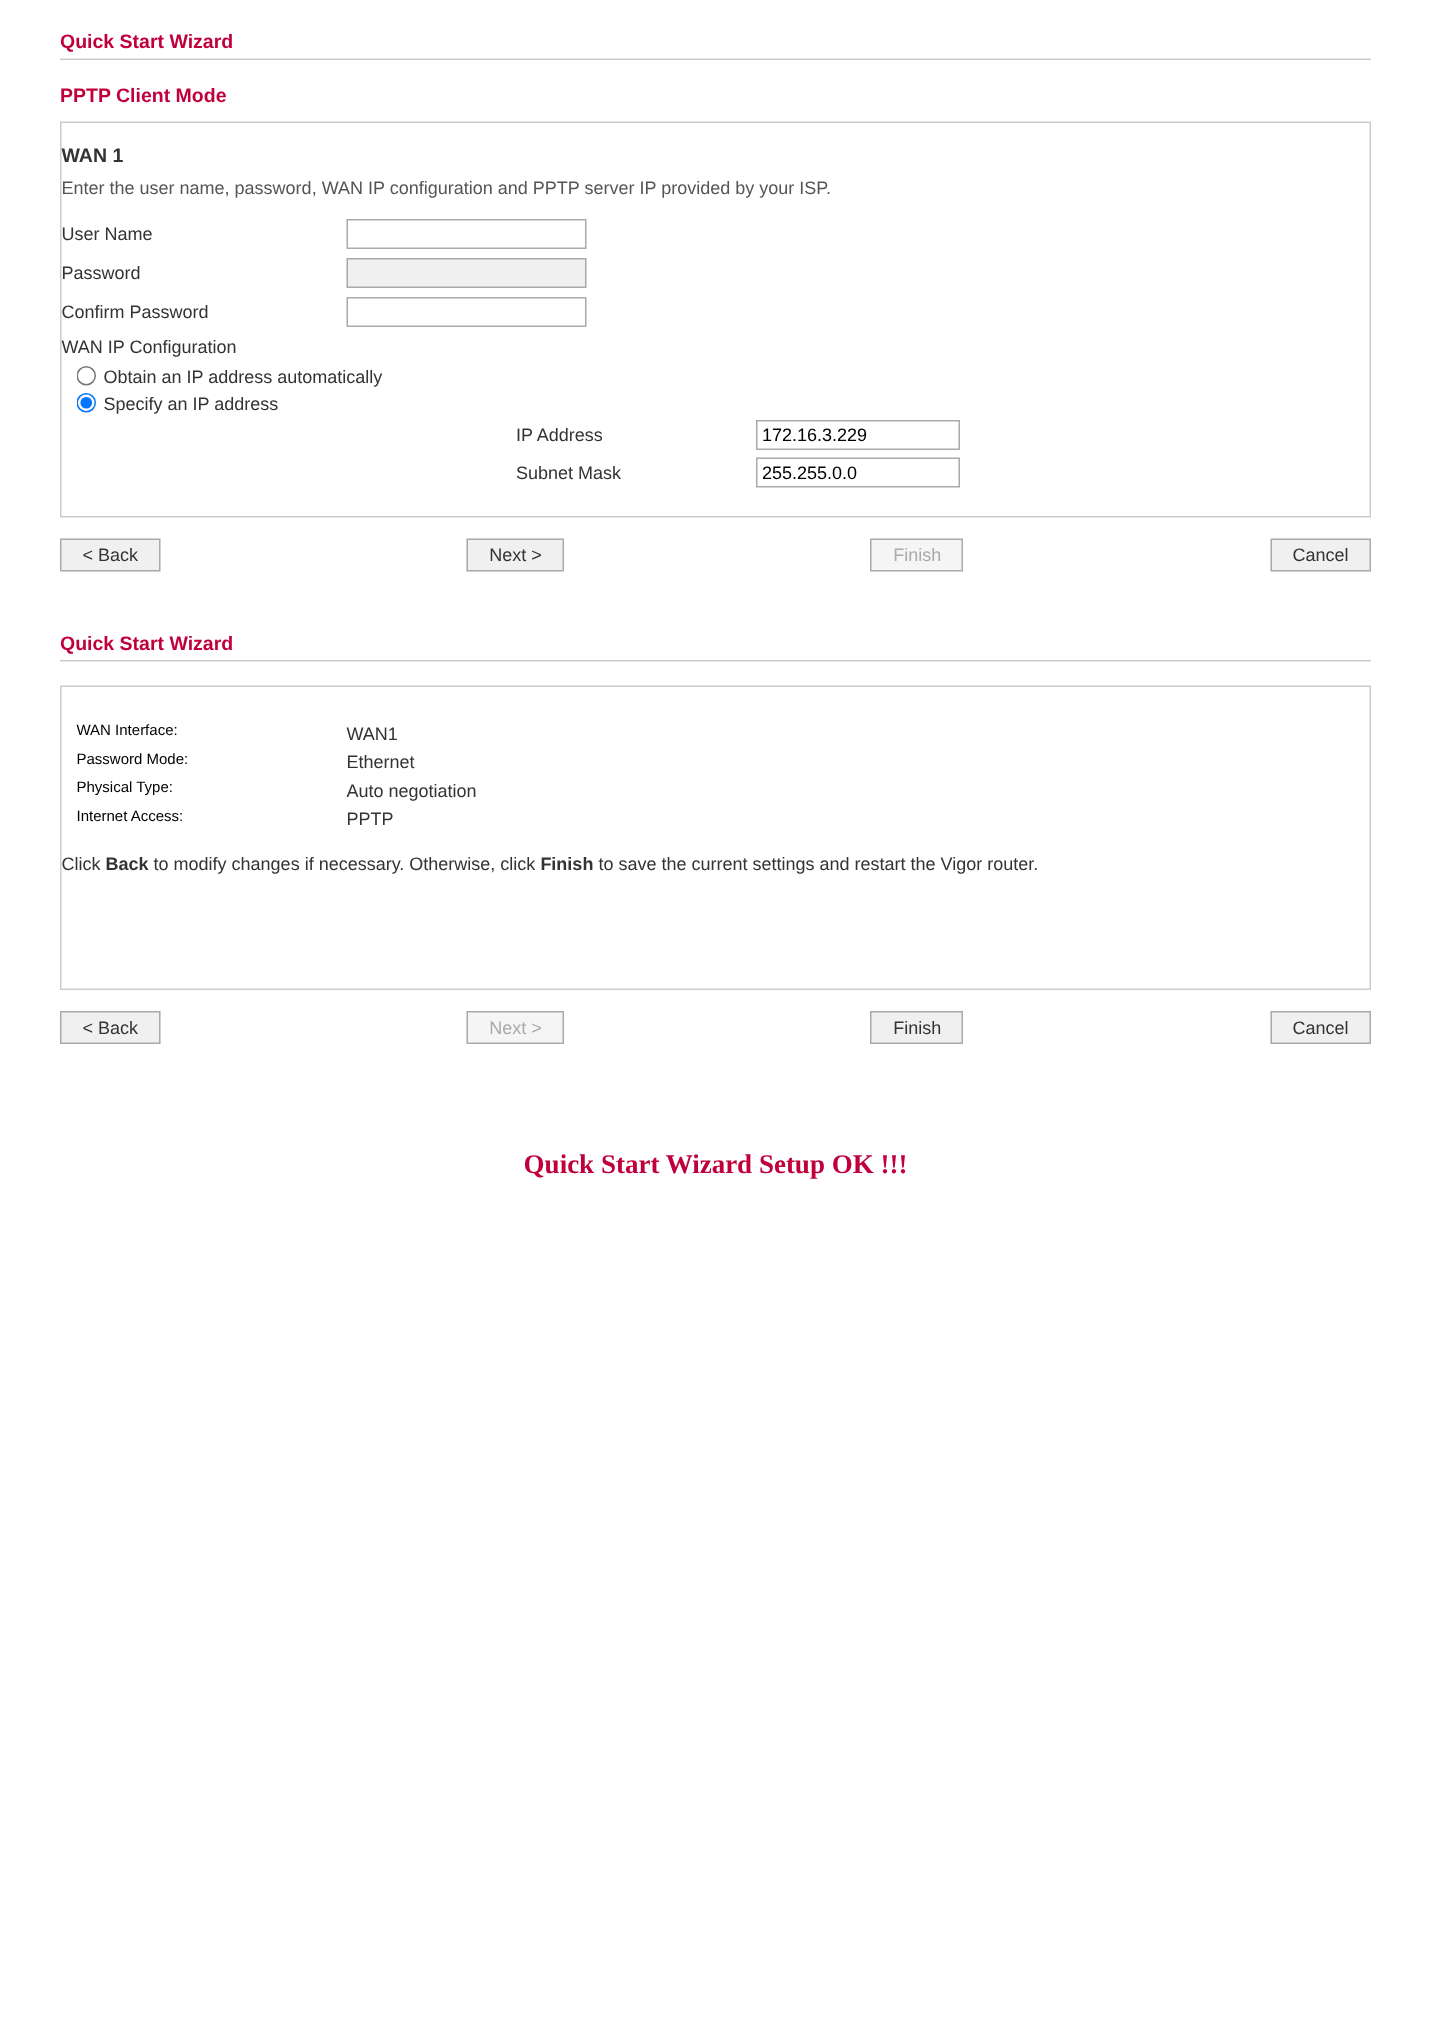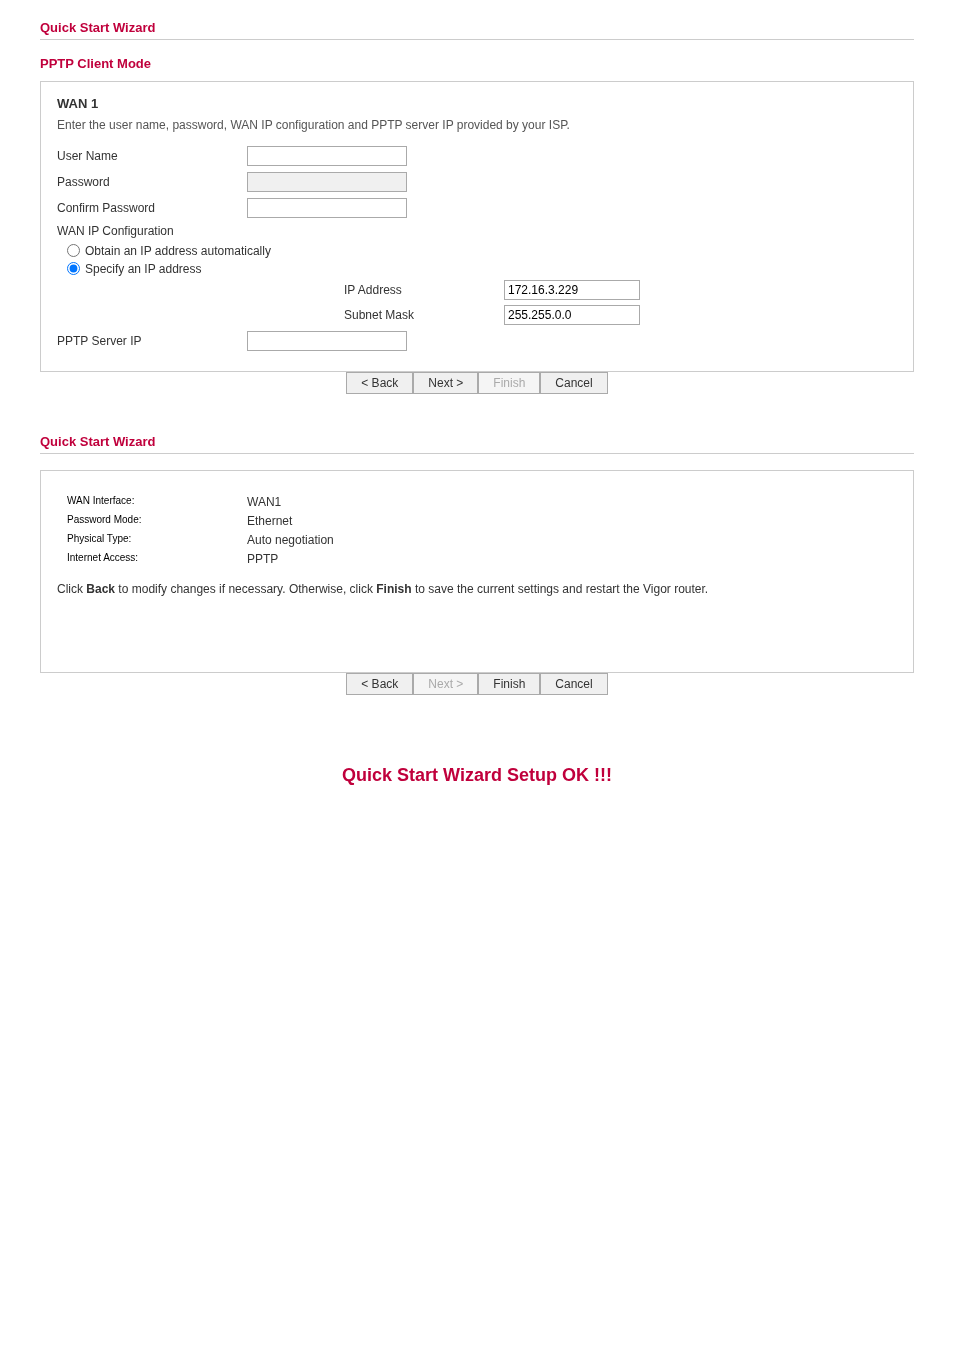--- a/index.html
+++ b/index.html
@@ -23,21 +23,21 @@
     }
 
     .section-divider {
       border: none;
       border-top: 1px solid #ccc;
       margin-bottom: 16px;
     }
 
     .panel {
       border: 1px solid #ccc;
-      padding: 14px 16px;
+      padding: 14px 0;
       background: #fff;
     }
 
     .panel-header {
       font-size: 13px;
       font-weight: bold;
       color: #333;
       margin-bottom: 6px;
     }
 
@@ -115,22 +115,23 @@
       width: 136px;
       height: 20px;
       border: 1px solid #aaa;
       font-size: 12px;
       padding: 0 3px;
       background: #fff;
     }
 
     .button-row {
       display: flex;
-      justify-content: center;
+      justify-content: space-between;
       gap: 0;
+      margin-top: 14px;
     }
 
     .btn {
       padding: 3px 14px;
       font-size: 12px;
       border: 1px solid #aaa;
       background: #f0f0f0;
       cursor: pointer;
       color: #333;
     }
@@ -182,20 +183,21 @@
     }
 
     
     .setup-ok {
       text-align: center;
       color: #c0003c;
       font-size: 18px;
       font-weight: bold;
       margin-top: 40px;
       padding: 30px 0;
+      font-family: Liberation Serif, serif;
     }
   </style>
 </head>
 <body>
 
 <div class="section">
   <div class="section-title">Quick Start Wizard</div>
   <hr class="section-divider">
 
   <div style="color:#c0003c; font-weight:bold; font-size:13px; margin-bottom:10px;">PPTP Client Mode</div>
@@ -234,24 +236,20 @@
     <div class="indent-row">
       <div class="indent-label">IP Address</div>
       <input type="text" class="indent-input" value="172.16.3.229" style="">
     </div>
 
     <div class="indent-row">
       <div class="indent-label">Subnet Mask</div>
       <input type="text" class="indent-input" value="255.255.0.0" style="">
     </div>
 
-    <div class="form-row" style="margin-top:6px;">
-      <div class="form-label">PPTP Server IP</div>
-      <input type="text" class="form-input" value="" style="">
-    </div>
   </div>
 
   <div class="button-row">
     <button class="btn">&lt; Back</button>
     <button class="btn">Next &gt;</button>
     <button class="btn btn-disabled">Finish</button>
     <button class="btn">Cancel</button>
   </div>
 </div>
 

